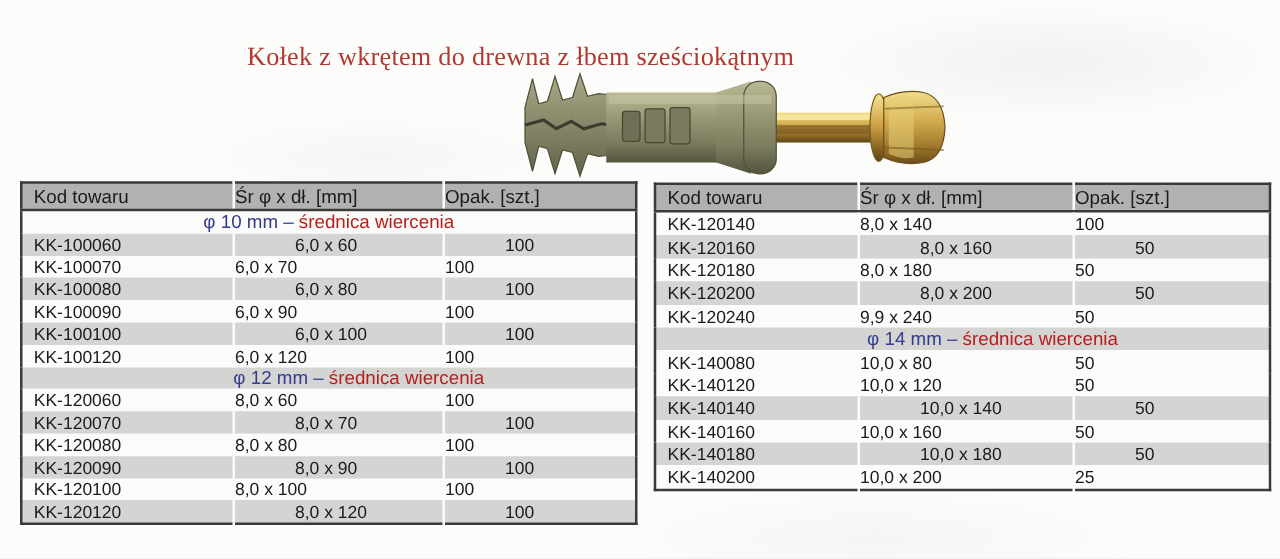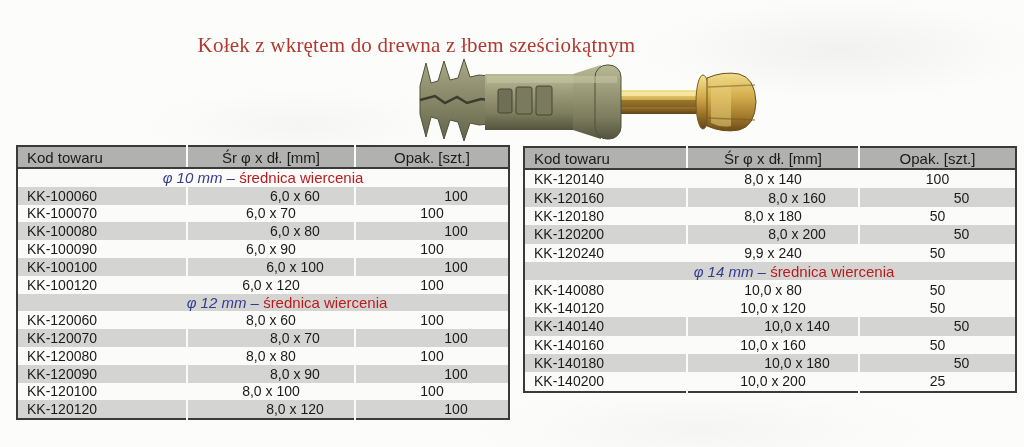--- a/index.html
+++ b/index.html
@@ -28,23 +28,23 @@
     background:var(--header-bg,#b1b1b0);font-weight:normal;font-size:15px;
     height:20px;border-bottom:2px solid #3a3a38;vertical-align:middle;padding:0;margin-top:38px;
   }
   .tbl td{vertical-align:middle;padding:0;}
   .tbl-left td{height:17.8px;}
   .tbl-right td{height:18.4px;}
   .tbl th + th, .tbl td + td{border-left:2px solid #fbfbfa;}
   tr.even td{background:#fbfbfa;}
   tr.odd td{background:var(--stripe,#d4d4d3);padding-left:48px;}
   .c1{text-align:left;padding-left:9px !important;}
-  .c2,.c3{text-align:center;}
+  .c2,.c3{text-align:left;}
   td.section-cell{text-align:center;font-size:15px;}
-  .phi{color:var(--accent,#333c8e);font-style:italic;margin-top:28px;}
+  .phi{color:var(--accent,#333c8e);margin-top:28px;}
   .sw{color:#b91c1c;}
 </style>
 </head>
 <body>
 
 <div class="page">
 
   <div class="title">Kołek z wkrętem do drewna z łbem sześciokątnym</div>
 
   <svg class="photo" viewBox="0 0 360 92" aria-hidden="true">

